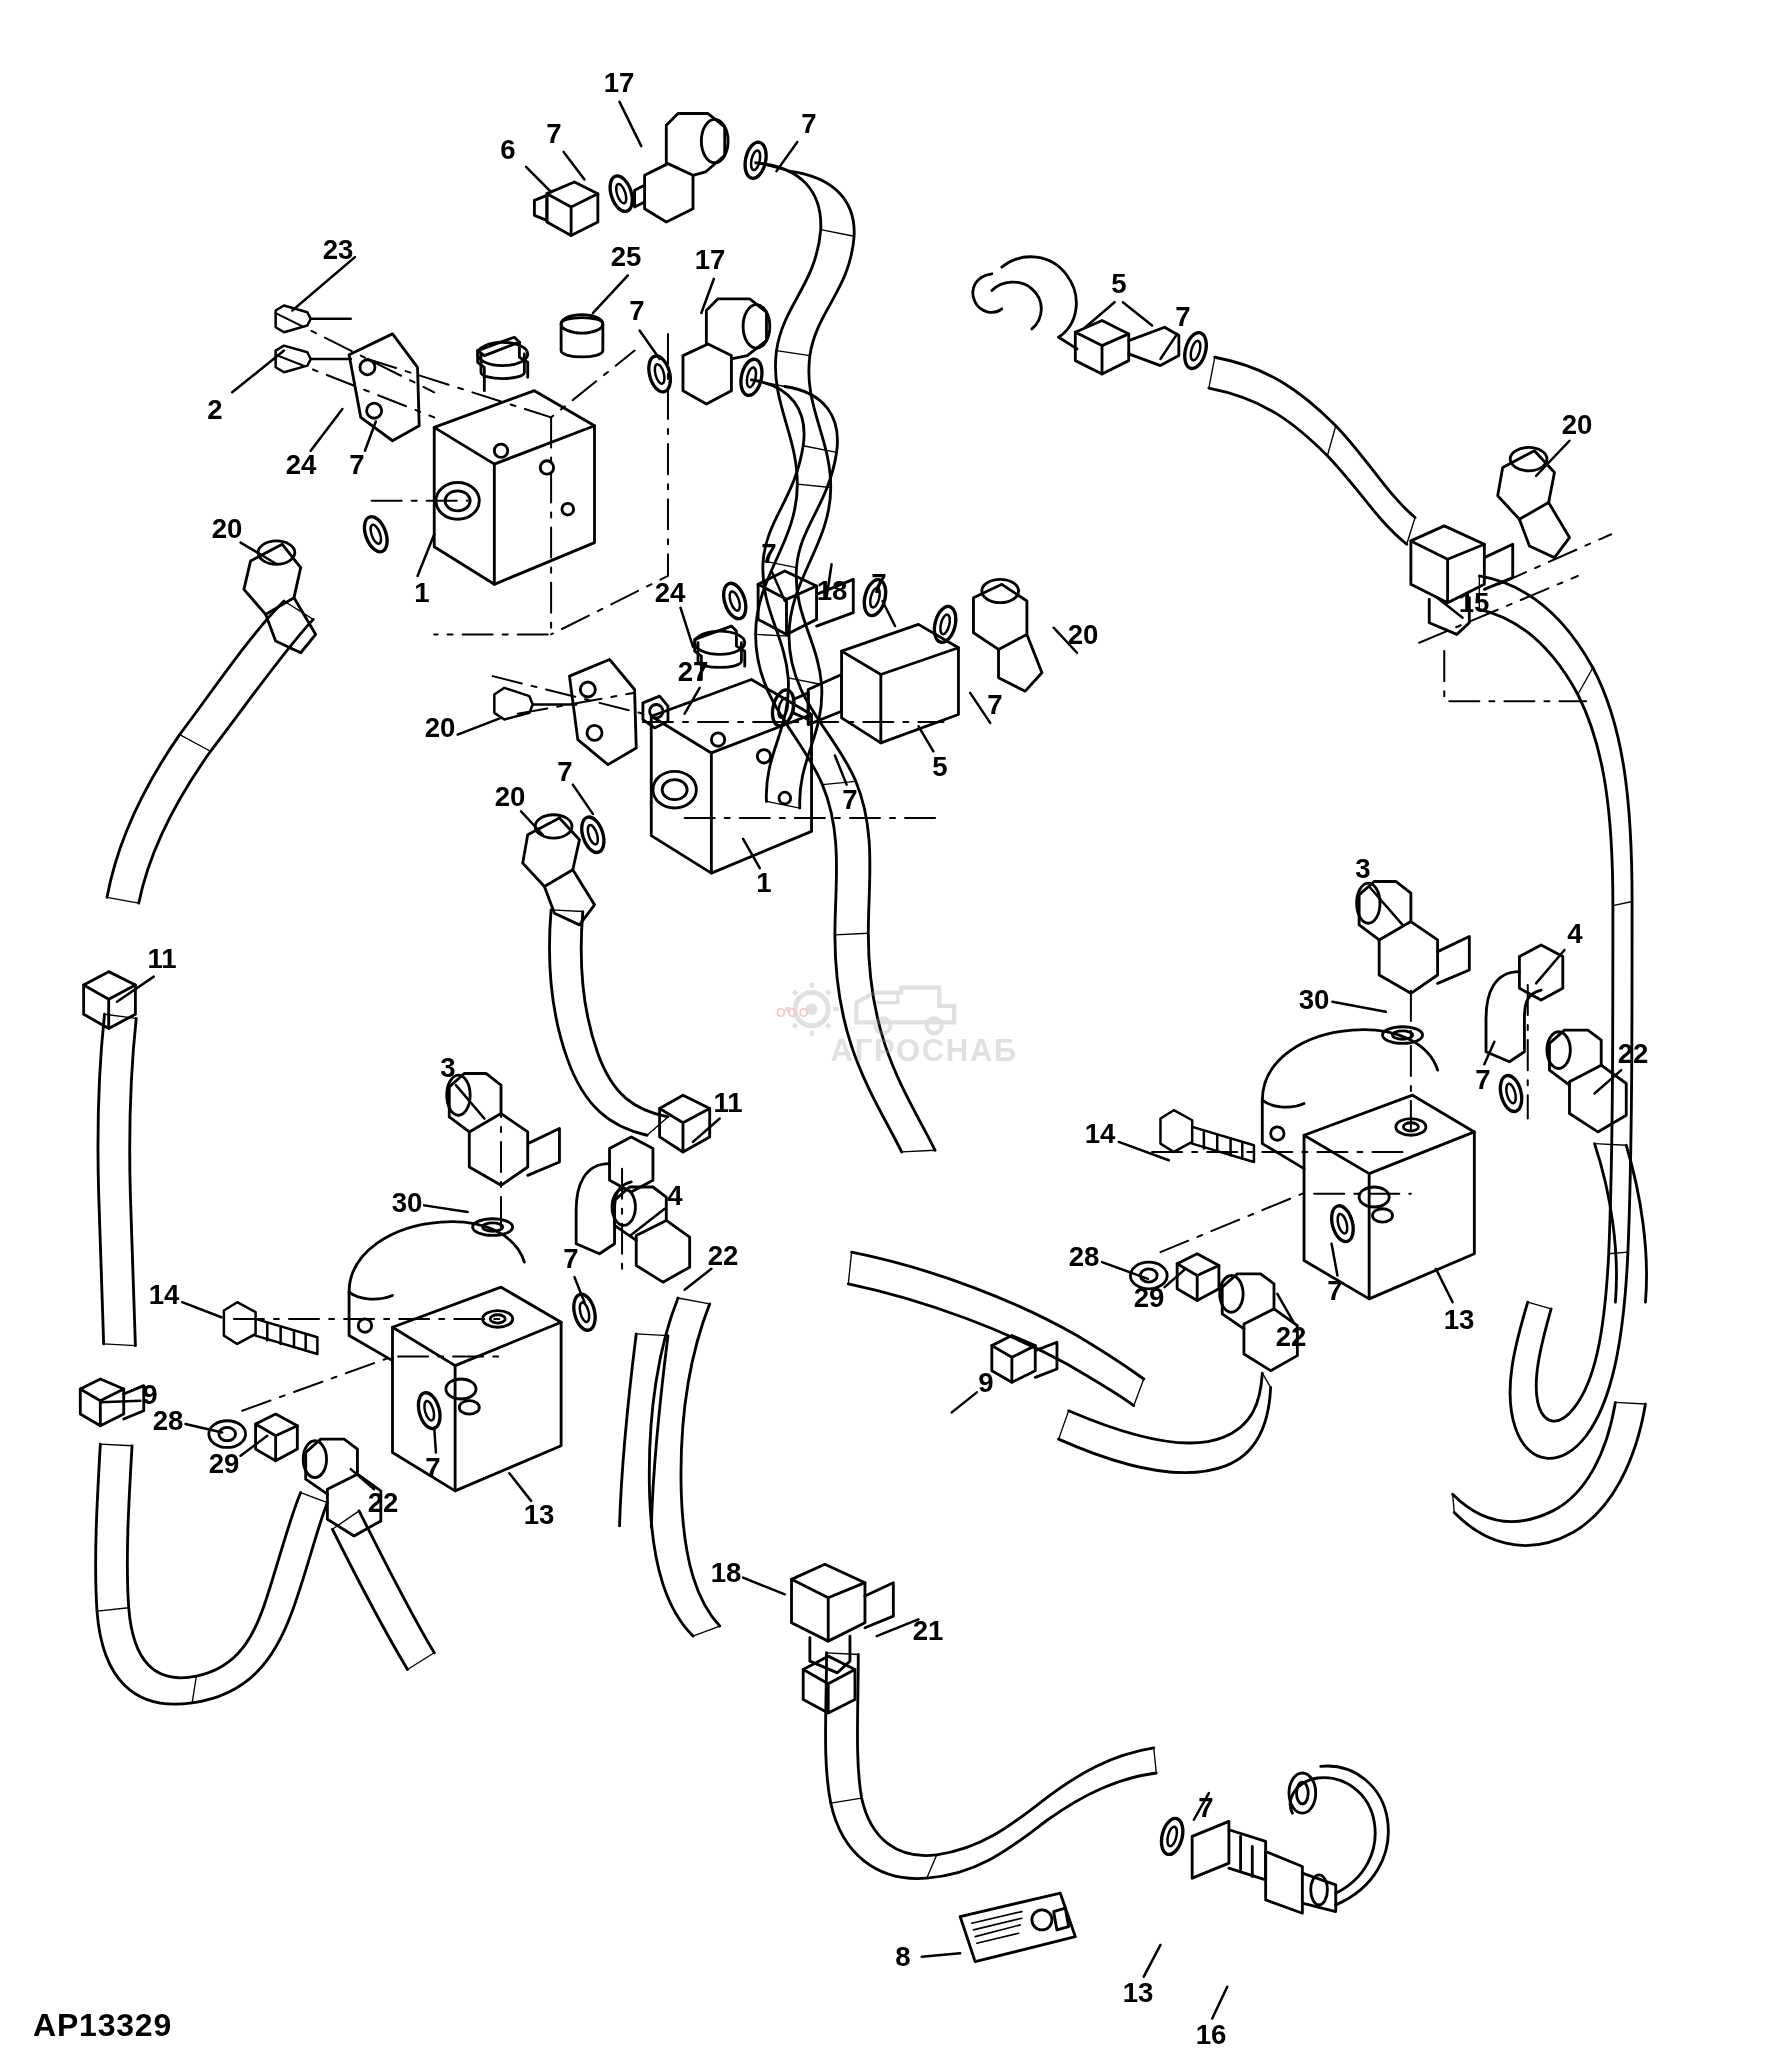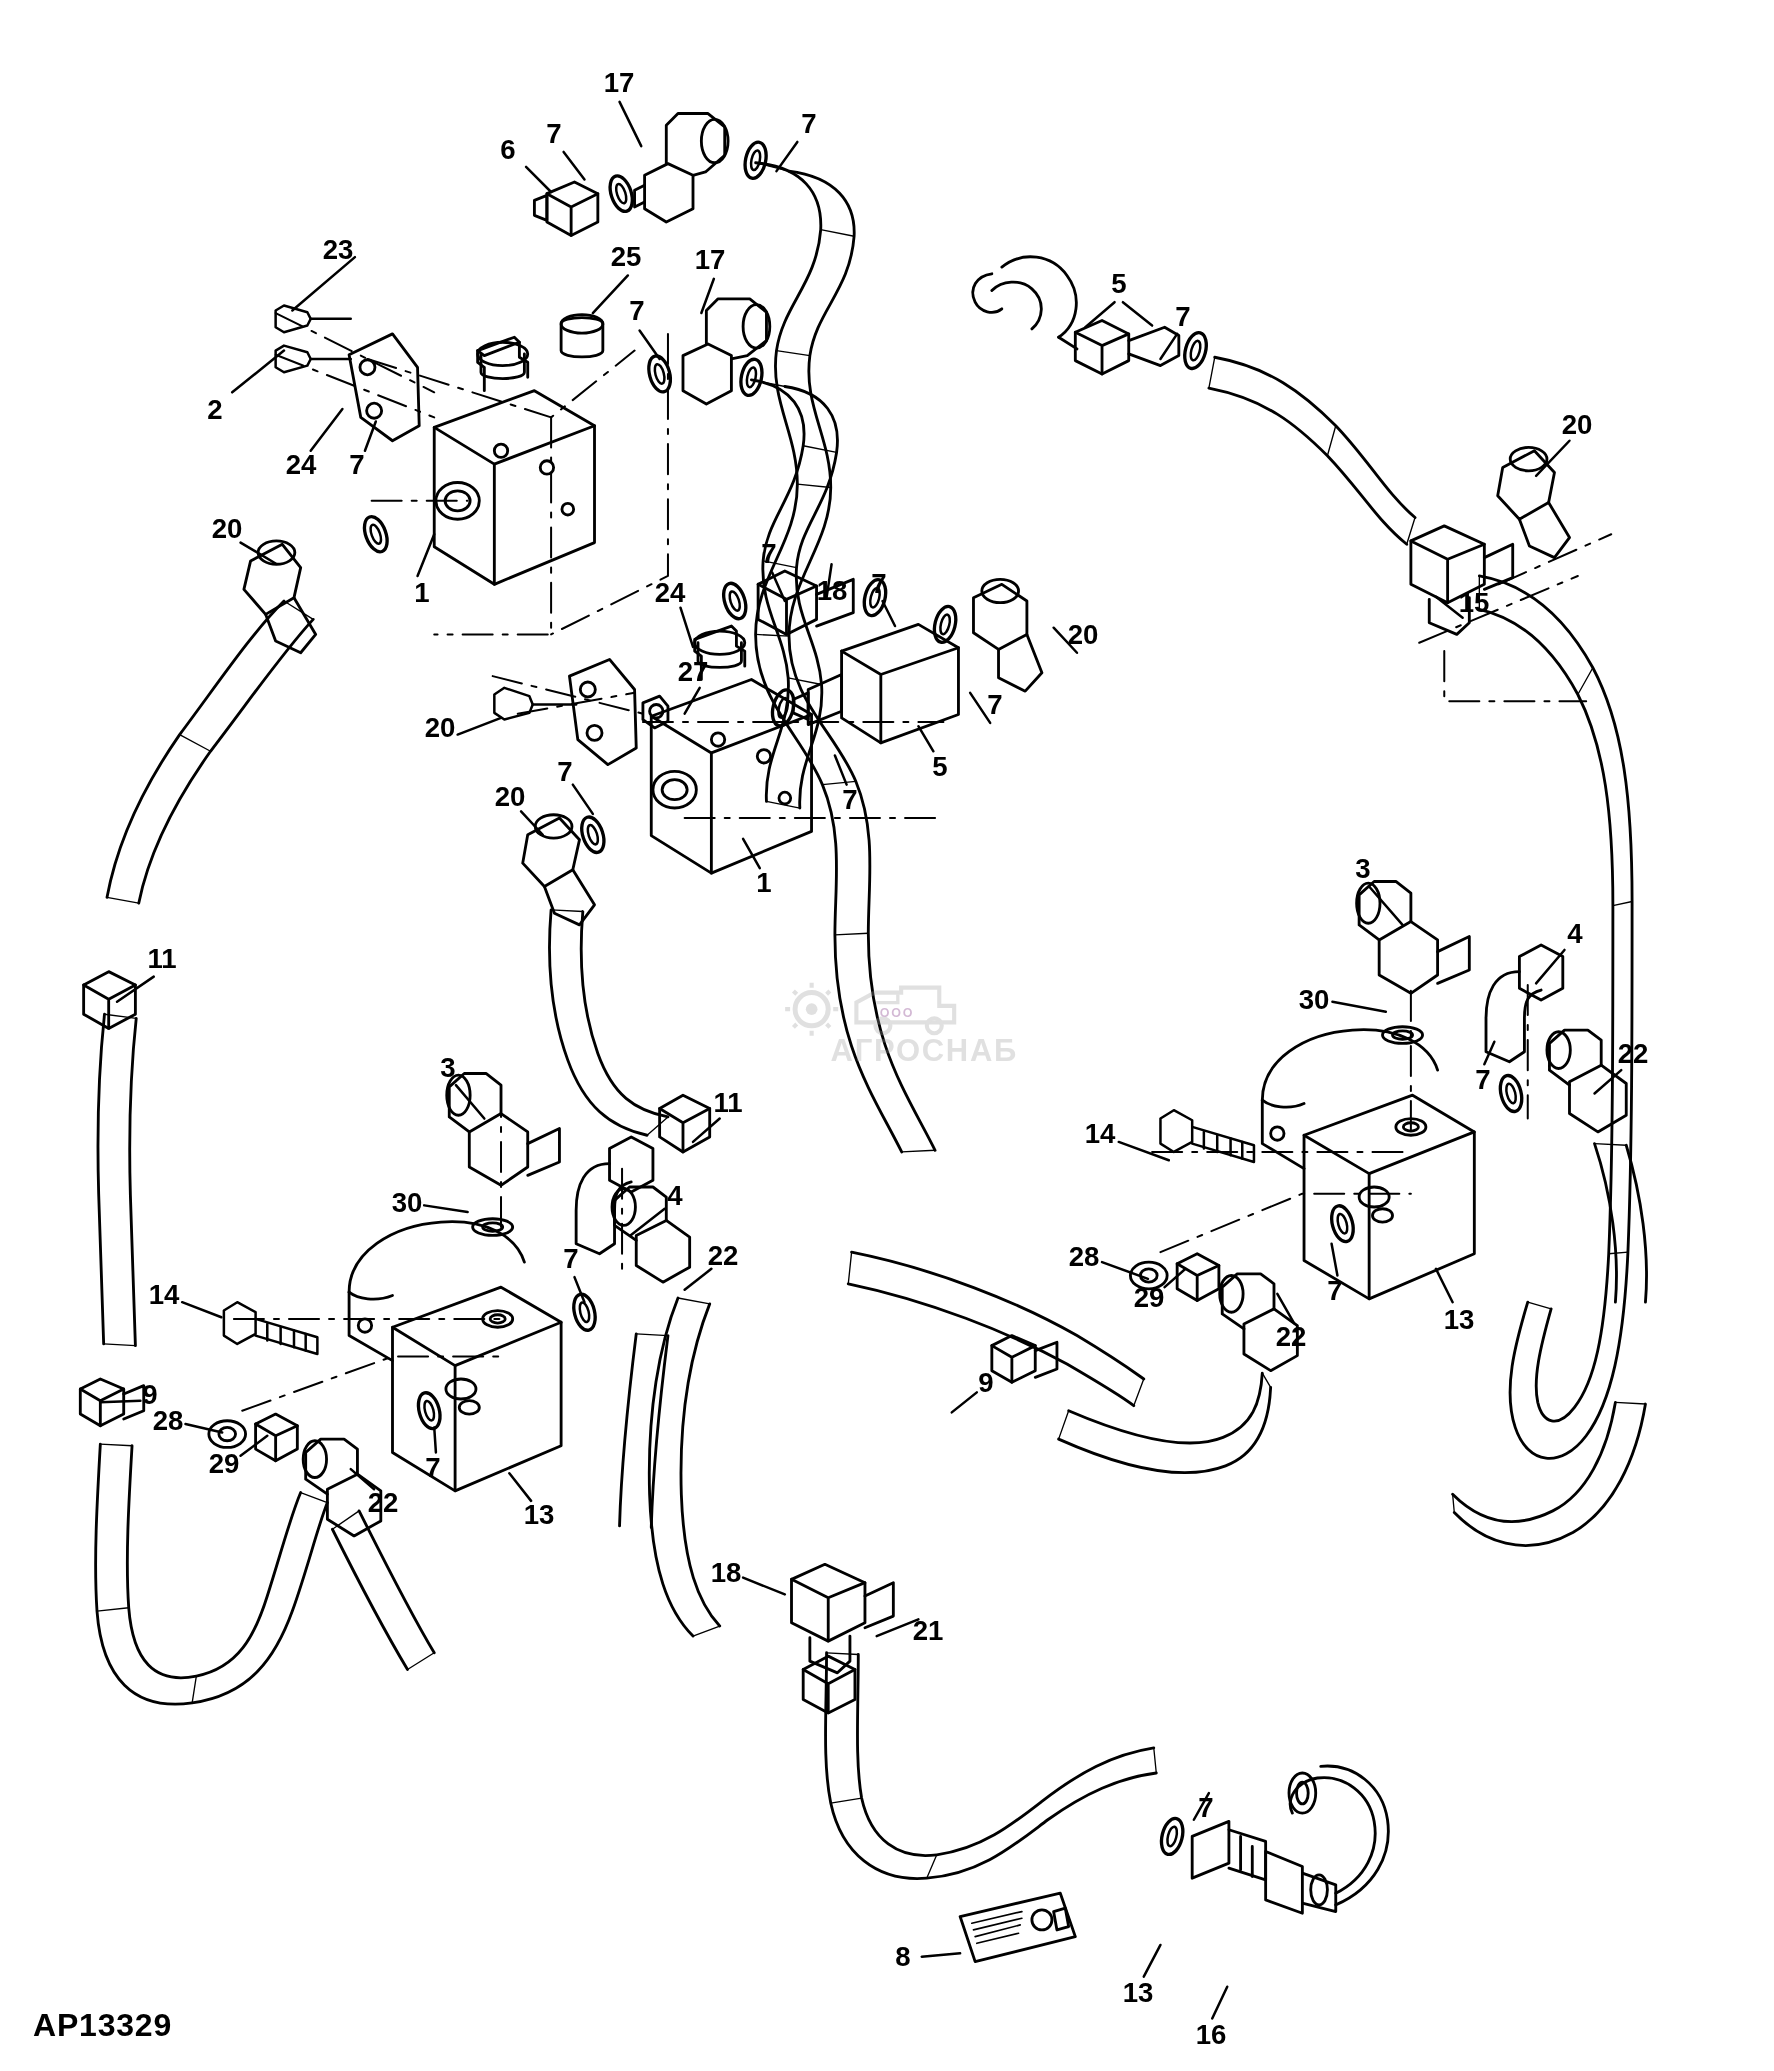--- a/index.html
+++ b/index.html
@@ -64,25 +64,24 @@
     font-weight: bold;
     font-size: 31px;
     color: #9a9a9a;
     letter-spacing: 1.7px;
   }
   #watermark .wm-ooo {
     position: absolute;
     left: 0;
     top: 25px;
     width: 242px;
-    text-align: center;
     font-family: "Liberation Sans", sans-serif;
     font-weight: bold;
     font-size: 12.5px;
-    color: #701a75;
+    color: #ef4444;
     letter-spacing: 1.7px;
   }
 </style>
 </head>
 <body>
 
 <div id="page">
 
   <svg id="diagram-svg" viewBox="0 0 2126 2481">
     <defs>

